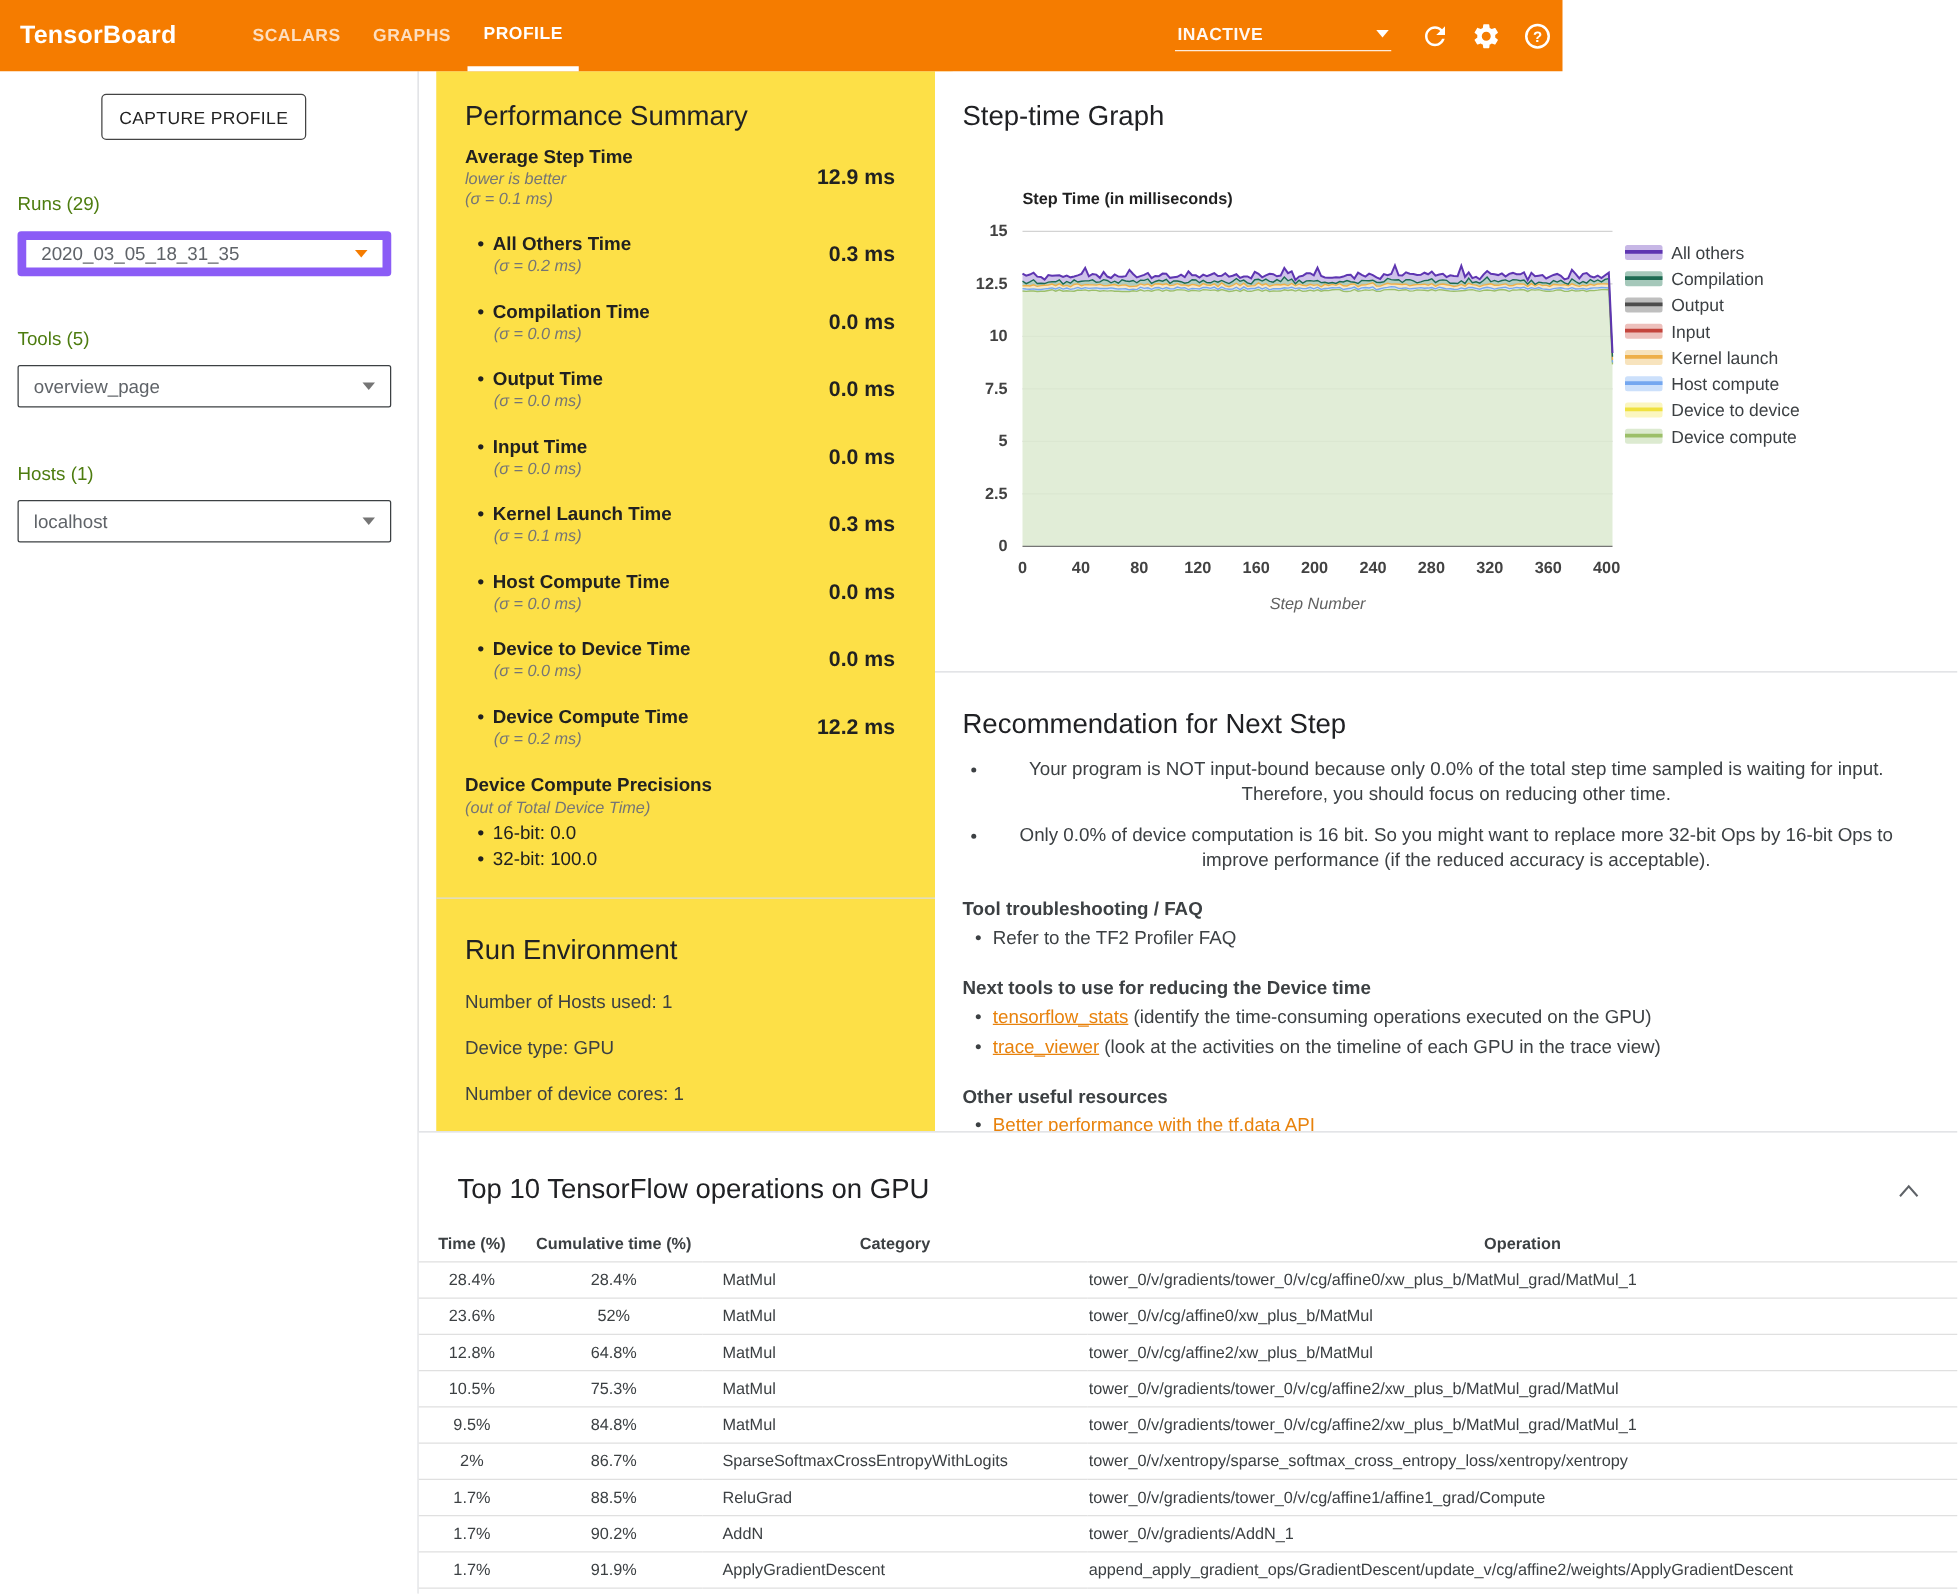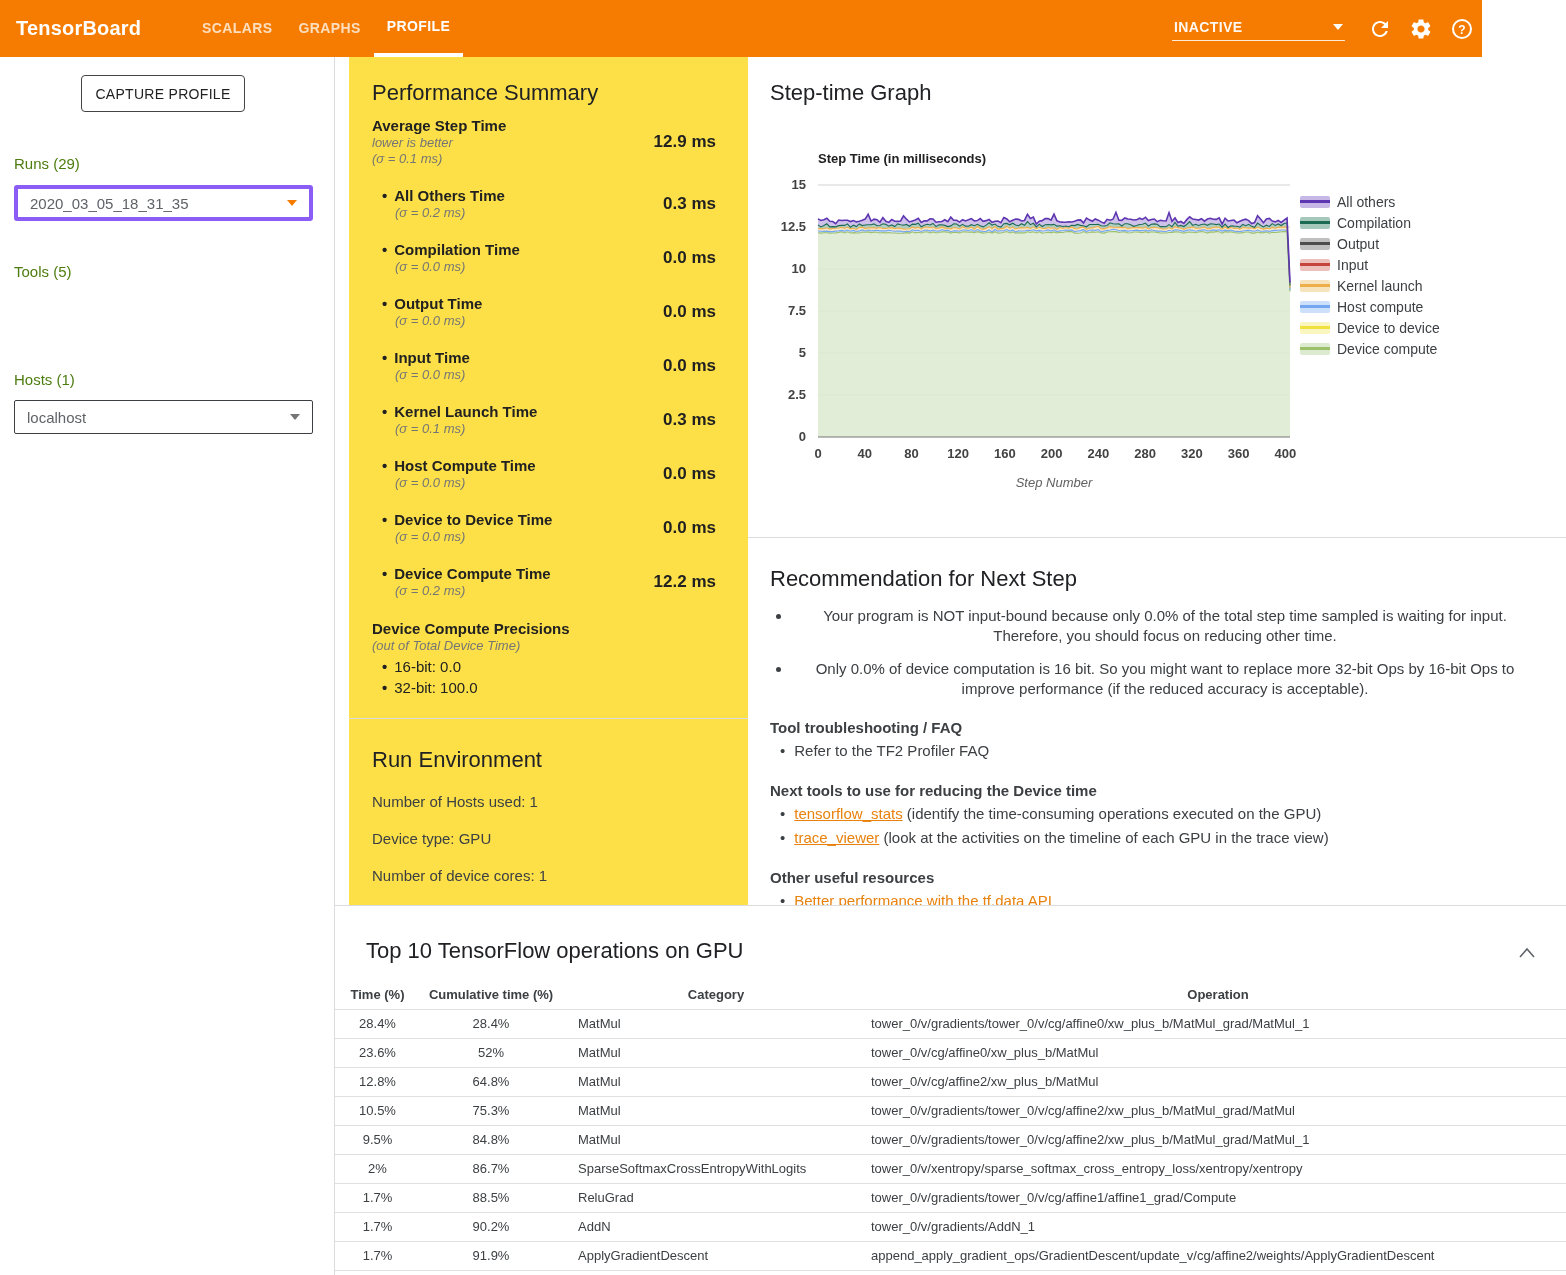--- a/index.html
+++ b/index.html
@@ -1,37 +1,37 @@
 <!DOCTYPE html>
 <html><head>
 <meta charset="utf-8">
 <style>
   * { margin:0; padding:0; box-sizing:border-box; }
   body { font-family:"Liberation Sans", sans-serif; background:#fff; }
   .app { position:relative; width:1566px; height:1275px; overflow:hidden; background:#fff; color:#212121; }
 
   
-  .topbar { position:absolute; left:0; top:0; width:1482px; height:57px; background:#f57c00; z-index:10; }
+  .topbar { position:absolute; left:0; top:0; width:1250px; height:57px; background:#f57c00; z-index:10; }
   .tb-title { position:absolute; left:16px; top:0; line-height:57px; color:#fff; font-size:20px; font-weight:bold; letter-spacing:.2px; }
   .tabs { position:absolute; left:189px; top:0; height:57px; display:flex; }
   .tab { height:57px; line-height:57px; padding:0 13px; font-size:14px; font-weight:bold; letter-spacing:.4px; color:rgba(255,255,255,.75); cursor:pointer; text-transform:uppercase; }
   .tab.active { color:#fff; border-bottom:4px solid #fff; line-height:53px; }
   .tb-right { position:absolute; right:8px; top:0; height:57px; display:flex; align-items:center; gap:17px; }
   .status-select { width:173px; display:flex; align-items:center; justify-content:space-between; border-bottom:1px solid rgba(255,255,255,.85); padding:2px 2px 5px 2px; cursor:pointer; margin-right:6px; }
   .status-select span { color:rgba(255,255,255,.95); font-size:14px; font-weight:bold; letter-spacing:.4px; }
   .caret-white { width:0; height:0; border-left:5px solid transparent; border-right:5px solid transparent; border-top:6px solid #fff; }
   .tb-icon { width:24px; height:24px; cursor:pointer; }
 
   
   .sidebar { position:absolute; left:0; top:57px; width:335px; height:1218px; background:#fff; border-right:1px solid #dadce0; }
   .capture-btn { position:absolute; left:81px; top:18px; width:164px; height:37px; background:#fff; border:1px solid #444; border-radius:4px; font-family:"Liberation Sans",sans-serif; font-size:14px; letter-spacing:.3px; color:#212121; cursor:pointer; }
   .side-label { position:absolute; left:14px; font-size:15px; color:#4d7c0f; }
   .side-select { position:absolute; left:14px; width:299px; height:36px; background:#fff; display:flex; align-items:center; justify-content:space-between; padding:0 12px; cursor:pointer; }
   .side-select .val { font-size:15px; color:#5f6368; overflow:hidden; white-space:nowrap; }
-  .sel-runs { border:4px solid #8b5cf6; border-radius:3px; }
+  .sel-runs { border:7px solid #8b5cf6; border-radius:3px; }
   .sel-plain { border:1px solid #3c4043; border-radius:2px; height:34px; }
   .caret-orange { width:0; height:0; border-left:5px solid transparent; border-right:5px solid transparent; border-top:6px solid #f57c00; }
   .caret-gray { width:0; height:0; border-left:5px solid transparent; border-right:5px solid transparent; border-top:6px solid #757575; }
 
   
   h2.sec-title { font-size:22px; font-weight:400; color:#202124; }
   .left-card { position:absolute; left:349px; top:57px; width:413px; height:848px; border-right:1px solid #dadce0; background:#fde047; }
   .perf-sec { position:absolute; left:0; top:0; width:100%; height:661px; }
   .perf-sec h2 { margin:23px 0 0 23px; }
   .runenv-sec { position:absolute; left:0; top:661px; width:100%; height:187px; border-top:1px solid #dadce0; }
@@ -115,20 +115,24 @@
   </header>
 
   <aside class="sidebar">
     <button class="capture-btn">CAPTURE PROFILE</button>
     <div class="side-label" style="top:98px;">Runs (29)</div>
     <div class="side-select sel-runs" style="top:128px;">
       <span class="val">2020_03_05_18_31_35</span>
       <span class="caret-orange"></span>
     </div>
     <div class="side-label" style="top:206px;">Tools (5)</div>
+    <div class="side-select sel-plain" style="top:235px;">
+      <span class="val">overview_page</span>
+      <span class="caret-gray"></span>
+    </div>
     <div class="side-label" style="top:314px;">Hosts (1)</div>
     <div class="side-select sel-plain" style="top:343px;">
       <span class="val">localhost</span>
       <span class="caret-gray"></span>
     </div>
   </aside>
 
   <div class="left-card">
     <section class="perf-sec">
       <h2 class="sec-title">Performance Summary</h2>

